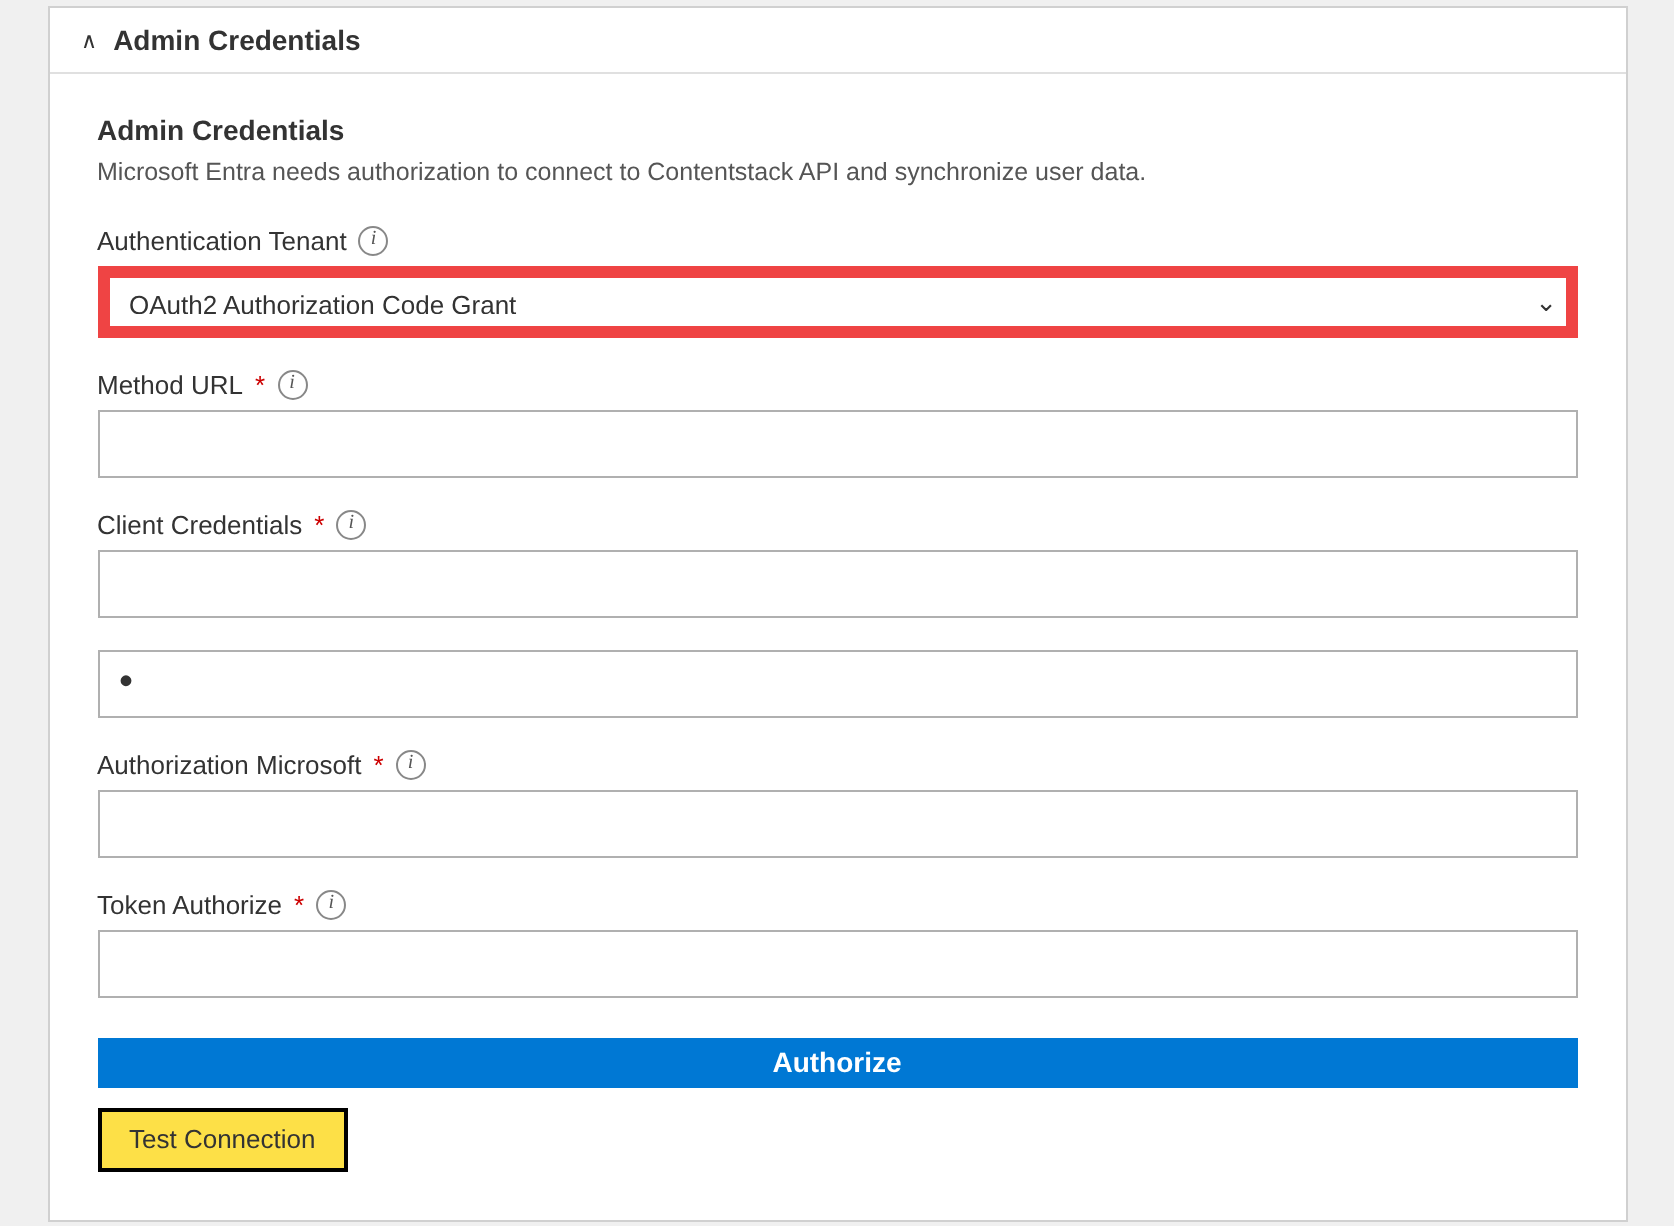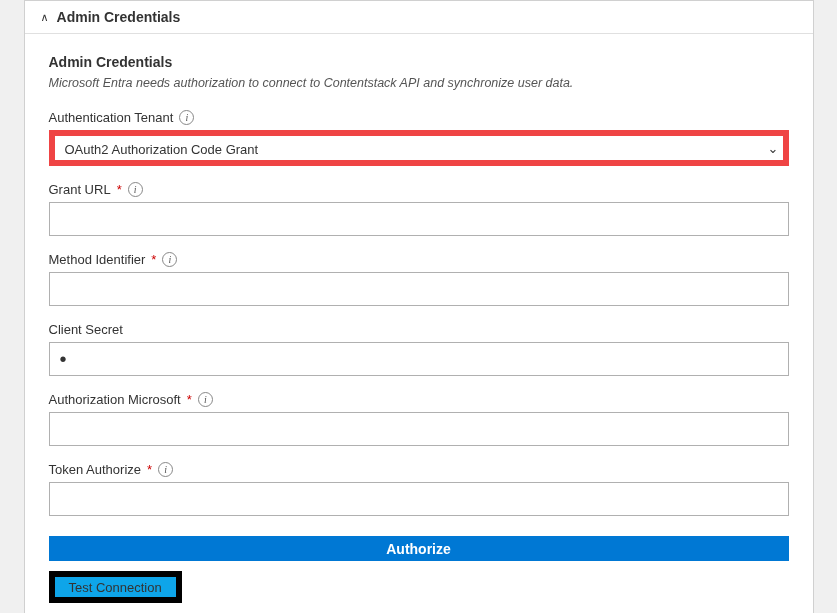--- a/index.html
+++ b/index.html
@@ -54,21 +54,20 @@
     .section-title {
       font-size: 14px;
       font-weight: 600;
       margin-bottom: 6px;
     }
 
     .section-description {
       font-size: 12.5px;
       color: #555;
       margin-bottom: 20px;
-      font-style: italic;
     }
 
     .field-group {
       margin-bottom: 16px;
     }
 
     .field-label {
       display: flex;
       align-items: center;
       gap: 6px;
@@ -161,23 +160,23 @@
       font-size: 14px;
       font-weight: 600;
       cursor: pointer;
       margin-top: 4px;
       margin-bottom: 10px;
     }
 
     .btn-test {
       height: 32px;
       padding: 0 14px;
-      background: #0ea5e9;
-      color: #333;
-      border: 6px solid #000000;
+      background: #fde047;
+      color: #333;
+      border: 2px solid #000000;
       font-size: 13px;
       cursor: pointer;
     }
 
     .authorization-endpoint-input {
       width: 100%;
       height: 34px;
       padding: 6px 10px;
       border: 1px solid #b0b0b0;
       font-size: 13px;
@@ -209,42 +208,39 @@
           <option>Basic Authentication</option>
           <option>API Key</option>
         </select>
         <span class="select-arrow">⌄</span>
       </div>
     </div>
 
     
     <div class="field-group">
       <div class="field-label">
-        <span>Grant URL</span>
+        <span>Method URL</span>
         <span class="required-star">*</span>
         <span class="info-icon">i</span>
       </div>
       <input type="text" class="field-input" value="" style="">
     </div>
 
     
     <div class="field-group">
       <div class="field-label">
-        <span>Method Identifier</span>
+        <span>Client Credentials</span>
         <span class="required-star">*</span>
         <span class="info-icon">i</span>
       </div>
       <input type="text" class="field-input" value="" style="">
     </div>
 
     
     <div class="field-group">
-      <div class="field-label">
-        <span>Client Secret</span>
-      </div>
       <input type="text" class="field-input password-dot" value="•" style="">
     </div>
 
     
     <div class="field-group">
       <div class="field-label">
         <span>Authorization Microsoft</span>
         <span class="required-star">*</span>
         <span class="info-icon">i</span>
       </div>

